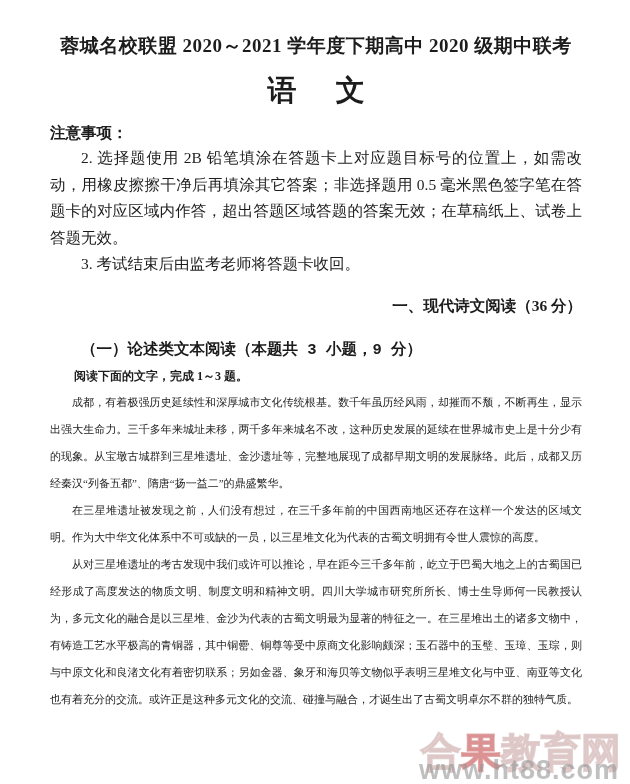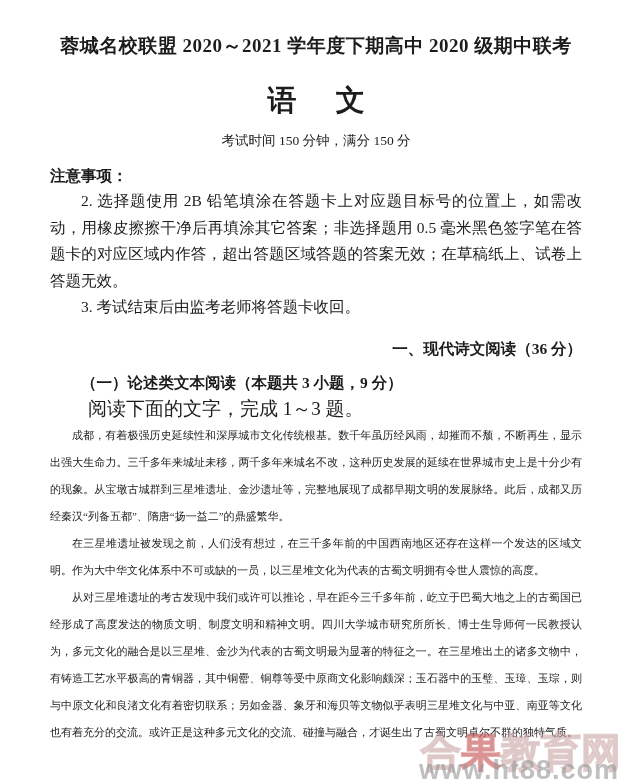--- a/index.html
+++ b/index.html
@@ -17,21 +17,21 @@
     text-align:center;
     font-size:19px;
     font-weight:bold;
     letter-spacing:.5px;
     line-height:24px;
   }
   .subject{
     text-align:center;
     font-size:29px;
     font-weight:bold;
-    margin-top:25px;
+    margin-top:15px;
     letter-spacing:16px;
     text-indent:16px;
     line-height:34px;
   }
   .exam-info{
     text-align:center;
     font-size:13.5px;
     margin-top:15px;
     line-height:18px;
   }
@@ -51,27 +51,29 @@
     font-size:15.5px;
     font-weight:bold;
     margin-top:15px;
     line-height:26px;
     text-align:right;
   }
   .sub-head{
     font-size:15.5px;
     font-weight:bold;
     margin-left:2em;
-    margin-top:8px;
+    margin-top:18px;
     line-height:26px;
+    font-family:Liberation Mono, monospace;
   }
   .instruction{
-    font-size:19px;
+    font-size:12px;
     margin-left:2em;
     line-height:26px;
+    font-weight:bold;
   }
   .passage p{
     margin:0;
     font-size:11px;
     line-height:27px;
     text-indent:2em;
     text-align:justify;
   }
   .watermark{
     position:absolute;
@@ -106,21 +108,20 @@
 </style>
 </head>
 <body>
 
 <div class="page">
 
   <div class="title">蓉城名校联盟 2020～2021 学年度下期高中 2020 级期中联考</div>
 
   <div class="subject">语 文</div>
 
-  <div class="exam-info">考试时间 150 分钟，满分 150 分</div>
 
   <div class="notice-head">注意事项：</div>
 
   <div class="notice-item">2. 选择题使用 2B 铅笔填涂在答题卡上对应题目标号的位置上，如需改动，用橡皮擦擦干净后再填涂其它答案；非选择题用 0.5 毫米黑色签字笔在答题卡的对应区域内作答，超出答题区域答题的答案无效；在草稿纸上、试卷上答题无效。</div>
   <div class="notice-item">3. 考试结束后由监考老师将答题卡收回。</div>
 
   <div class="sec-head">一、现代诗文阅读（36 分）</div>
 
   <div class="sub-head">（一）论述类文本阅读（本题共 3 小题，9 分）</div>
 

